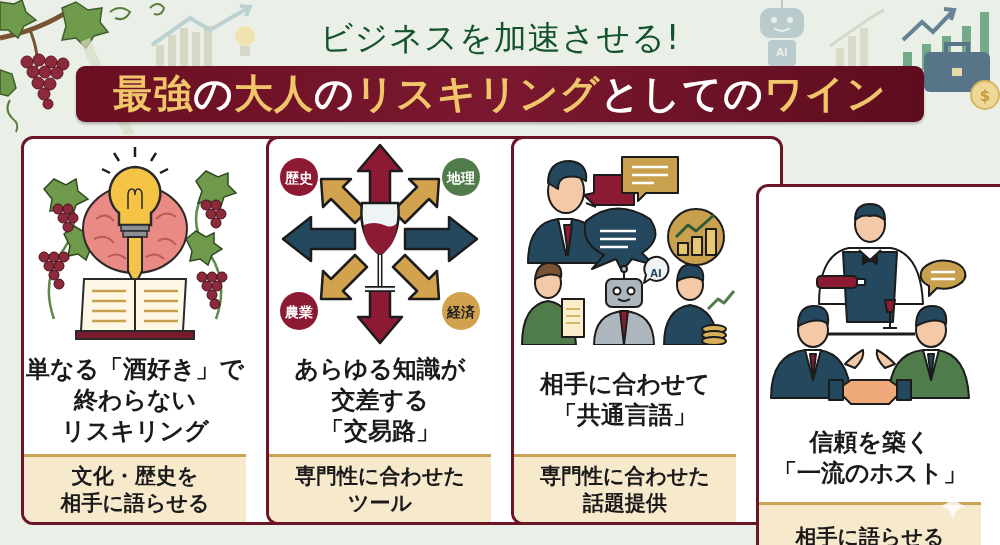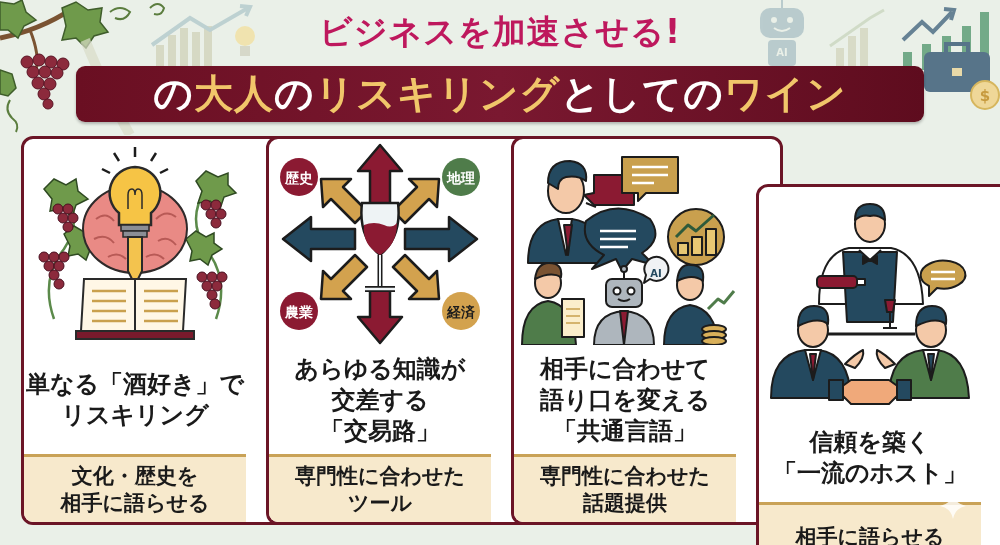--- a/index.html
+++ b/index.html
@@ -5,22 +5,22 @@
     * { box-sizing: border-box; margin: 0; padding: 0; }
     html, body { width: 1000px; height: 545px; overflow: hidden; }
     body {
       background: #eaf0e8;
       font-family: "DejaVu Sans", sans-serif;
       position: relative;
       color: #1c1c1c;
     }
     .bg-deco { position: absolute; top: 0; left: 0; width: 1000px; height: 135px; pointer-events: none; }
     .subtitle {
-      position: absolute; top: 10px; left: 0; width: 1000px; text-align: center;
-      font-size: 33px; font-weight: bold; color: #be185d; letter-spacing: 1px;
+      position: absolute; top: 16px; left: 0; width: 1000px; text-align: center;
+      font-size: 33px; font-weight: normal; color: #14532d; letter-spacing: 1px;
     }
     .banner {
       position: absolute; left: 76px; top: 66px; width: 848px; height: 56px;
       background: linear-gradient(90deg, #6a0f22 0%, #7a1830 50%, #5e0c1e 100%);
       border-radius: 9px;
       box-shadow: 0 2px 3px rgba(0,0,0,0.25);
       display: flex; align-items: center; justify-content: center;
       font-size: 39px; font-weight: bold; letter-spacing: 1px;
     }
     .banner .gold { color: #f1c66a; }
@@ -126,20 +126,21 @@
   </g>
   <g>
     <circle cx="985" cy="95" r="14" fill="#efd798" stroke="#d6b65e" stroke-width="2"></circle>
     <text x="985" y="101" font-size="15" font-weight="bold" fill="#c79a3e" text-anchor="middle" font-family="DejaVu Sans, sans-serif">$</text>
   </g>
 </svg>
 
 <div class="subtitle">ビジネスを加速させる!</div>
 
 <div class="banner">
+  <span class="gold">最強</span>
     <span class="white">の</span>
     <span class="gold">大人</span>
     <span class="white">の</span>
     <span class="gold">リスキリング</span>
     <span class="white">としての</span>
     <span class="gold">ワイン</span>
 </div>
 
 <div class="cards">
 
@@ -213,20 +214,21 @@
             <line x1="68" y1="182" x2="102" y2="182"></line>
           <line x1="120" y1="152" x2="154" y2="152"></line>
             <line x1="120" y1="162" x2="154" y2="162"></line>
             <line x1="120" y1="172" x2="154" y2="172"></line>
             <line x1="120" y1="182" x2="154" y2="182"></line>
         </g>
       </g>
     </svg>
     <div class="title">
       <div>単なる「酒好き」で</div>
+      <div>終わらない</div>
       <div>リスキリング</div>
     </div>
     <div class="footer">
       <div>文化・歴史を</div>
       <div>相手に語らせる</div>
     </div>
   </div>
 
   <div class="card" style="left:245px;">
     <svg class="illus" viewBox="0 0 222 206">
@@ -351,21 +353,20 @@
           <g fill="#d9b05a">
               <ellipse cx="200" cy="190" rx="12" ry="4"></ellipse>
               <ellipse cx="200" cy="196" rx="12" ry="4"></ellipse>
               <ellipse cx="200" cy="202" rx="12" ry="4"></ellipse>
             </g>
         </g>
       </g>
     </svg>
     <div class="title">
       <div>相手に合わせて</div>
-      <div>語り口を変える</div>
       <div>「共通言語」</div>
     </div>
     <div class="footer">
       <div>専門性に合わせた</div>
       <div>話題提供</div>
     </div>
   </div>
 
   <div class="card" style="left:735px;margin-top:48px;">
     <svg class="illus" viewBox="0 0 222 206" style="height:220px">

